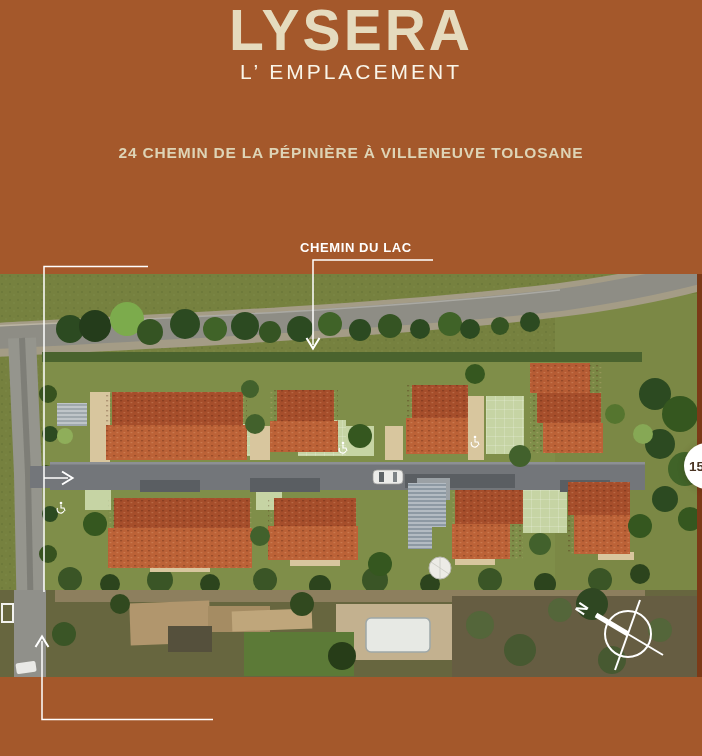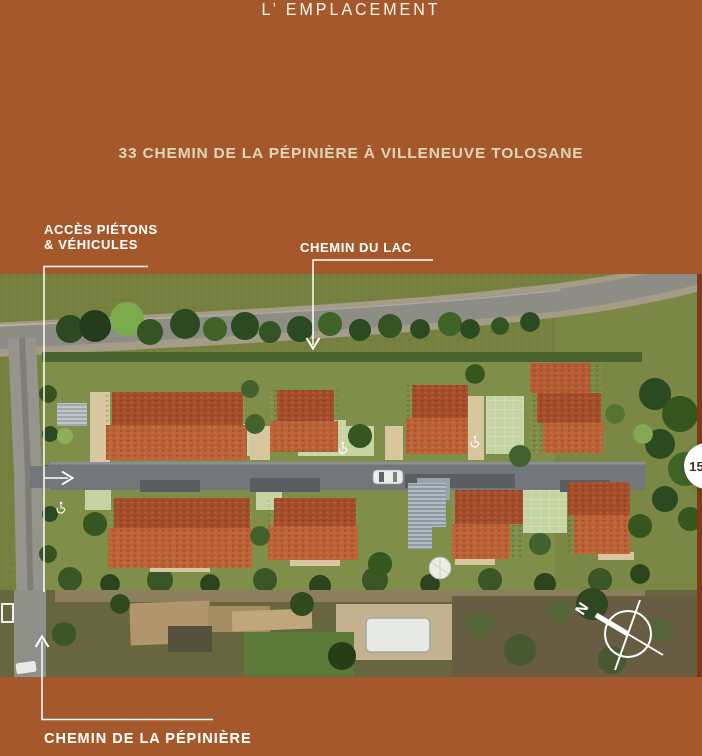--- a/index.html
+++ b/index.html
@@ -1,21 +1,21 @@
 <!DOCTYPE html>
 <html><head>
 <meta charset="utf-8">
 <style>
   html,body{margin:0;padding:0;background:#333;}
   #page{position:relative;width:702px;height:756px;overflow:hidden;
         background:#A4582B;font-family:"Liberation Sans",sans-serif;}
   
   .hdr{position:absolute;top:0;left:0;width:702px;text-align:center;color:#E5DBBE;}
   .title{margin-top:2px;font-size:57px;font-weight:bold;letter-spacing:3px;color:#E5DBBE;line-height:1.0;}
-  .subtitle{font-size:16px;font-weight:500;letter-spacing:3px;color:#F9F5E9;margin-top:1px;}
+  .subtitle{font-size:21px;font-weight:500;letter-spacing:3px;color:#F9F5E9;margin-top:1px;}
   .address{position:absolute;top:144px;left:0;width:702px;text-align:center;
            font-size:15.5px;font-weight:bold;letter-spacing:.8px;color:#DED4B6;}
   
   .callout{position:absolute;color:#FFFFFF;font-weight:bold;font-size:13px;
            letter-spacing:.6px;line-height:15px;white-space:nowrap;}
   #access-label{left:44px;top:222px;}
   #lac-label{left:300px;top:240px;}
   #pepiniere-label{left:44px;top:731px;font-size:14.5px;letter-spacing:1px;}
   
   #map{position:absolute;top:274px;left:0;width:702px;height:403px;}
@@ -26,30 +26,26 @@
          background:#FFFFFF;box-shadow:0 1px 6px rgba(60,30,10,.25);
          display:flex;align-items:center;padding-left:5px;box-sizing:border-box;
          font-size:13.5px;font-weight:bold;color:#4A3423;}
 </style>
 </head>
 <body>
 
 <div id="page">
 
   <div class="hdr">
+    <div class="title">LYSERA</div>
     <div class="subtitle">L’ EMPLACEMENT</div>
   </div>
-  <div class="address">33 CHEMIN DE LA PÉPINIÈRE À VILLENEUVE TOLOSANE</div>
-
-  <div class="callout" id="access-label">
-    <div>ACCÈS PIÉTONS</div>
-    <div>&amp; VÉHICULES</div>
-  </div>
+  <div class="address">24 CHEMIN DE LA PÉPINIÈRE À VILLENEUVE TOLOSANE</div>
+
   <div class="callout" id="lac-label">CHEMIN DU LAC</div>
-  <div class="callout" id="pepiniere-label">CHEMIN DE LA PÉPINIÈRE</div>
 
   <svg id="map" viewBox="0 0 702 403">
     <defs>
       <pattern id="rt" width="7" height="5" patternUnits="userSpaceOnUse">
         <rect x="1" y="1" width="2.2" height="1.4" fill="rgba(70,20,8,0.28)"></rect>
         <rect x="4.5" y="3" width="1.8" height="1.2" fill="rgba(255,210,170,0.20)"></rect>
       </pattern>
       <pattern id="grid" width="9" height="9" patternUnits="userSpaceOnUse">
         <path d="M0 0H9M0 0V9" stroke="rgba(255,255,255,0.35)" stroke-width="1" fill="none"></path>
       </pattern>

